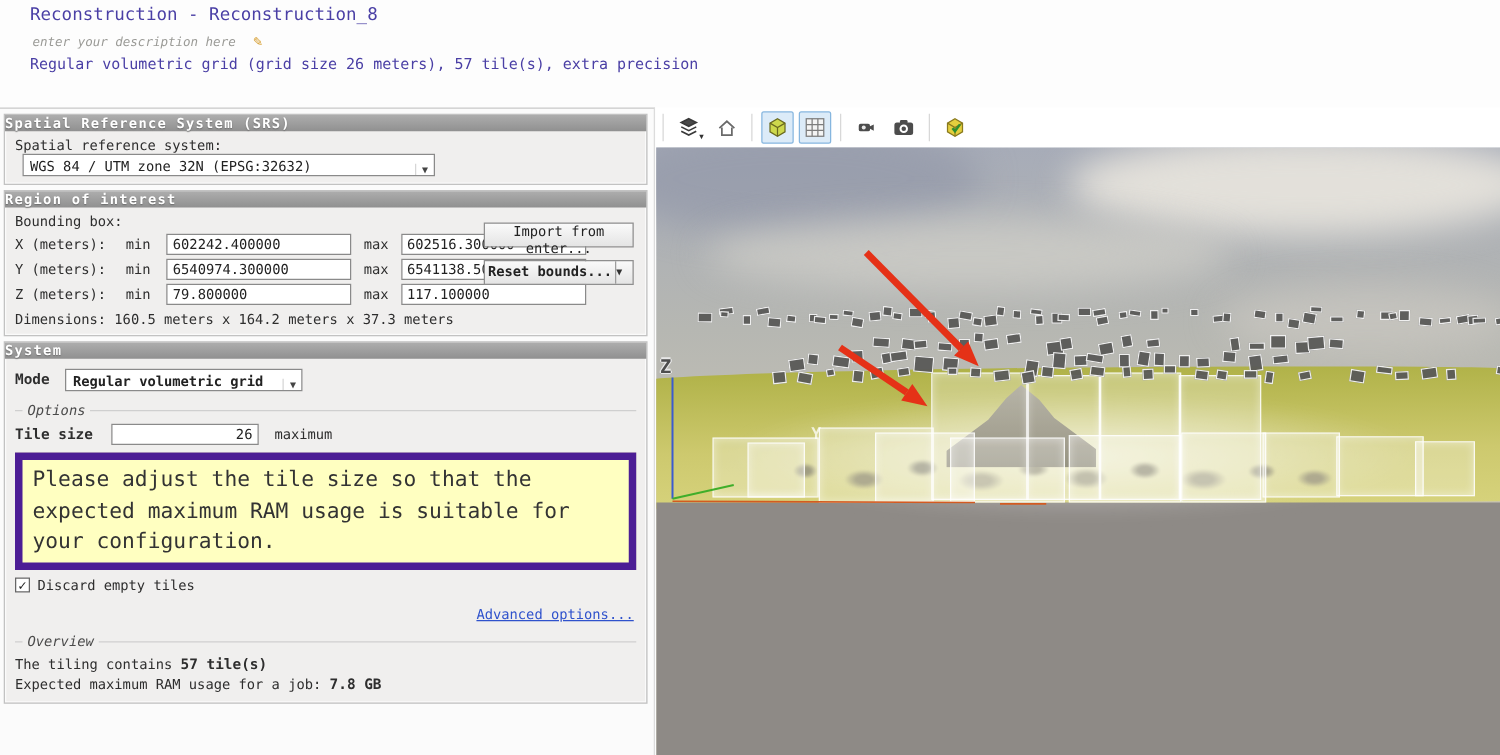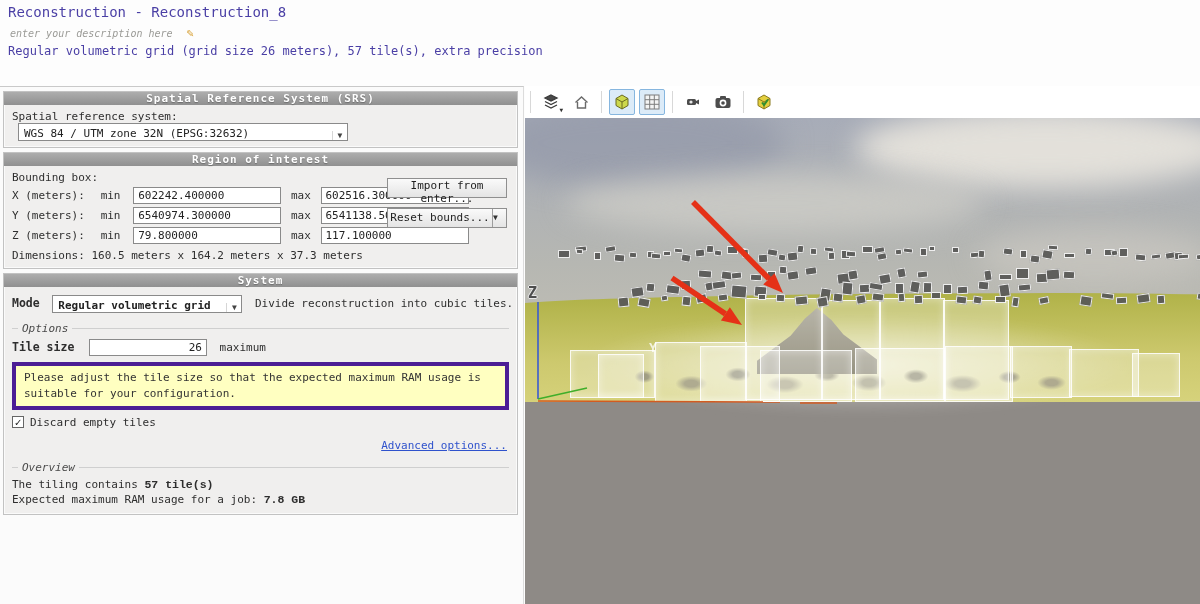--- a/index.html
+++ b/index.html
@@ -1,79 +1,79 @@
 <!DOCTYPE html>
 <html><head>
 <meta charset="utf-8">
 <style>
   * { box-sizing: border-box; margin: 0; padding: 0; }
   html,body { width:1200px; height:604px; overflow:hidden; background:#fff;
     font-family:"DejaVu Sans Mono","Liberation Mono",monospace; }
   #stage { position:relative; width:1200px; height:604px; background:#fdfdfd; }
 
   
-  #hdr { position:absolute; left:0; top:0; width:1124px; height:66px; background:#fdfdfd; }
+  #hdr { position:absolute; left:16px; top:0; width:1124px; height:66px; background:#fdfdfd; }
   .title { position:absolute; left:8px; top:4px; font-size:14px; color:#4a3fa5; }
   .desc-row { position:absolute; left:10px; top:26px; font-size:10px; font-style:italic; color:#9a9a96; }
   .pencil { font-style:normal; color:#d59b2a; font-size:12px; margin-left:8px; cursor:pointer; }
   .summary { position:absolute; left:8px; top:44px; font-size:12px; color:#4a3fa5; }
 
   
   #tabbar { position:absolute; left:0; top:66px; width:1200px; height:20px; }
   .tab { display:inline-block; font-size:12px; color:#333; padding:2px 10px 3px;
     background:linear-gradient(#f2f2f2,#e3e3e3); border:1px solid #b3b3b3; border-bottom:none;
     margin-left:2px; cursor:pointer; position:relative; top:0; }
   .tab.active { background:#fbfbfb; padding-bottom:4px; z-index:2; }
 
   
   #left { position:absolute; left:0; top:86px; width:524px; height:518px;
     background:#fbfbfb; border-top:1px solid #c9c9c9; border-right:1px solid #dcdcdc; }
   .gbox { margin:4px 5px 0 3px; background:#f0efee; border:1px solid #c2c2c2;
     box-shadow:inset 0 0 0 1px #fafafa; }
   .gbox-hdr { height:13px; background:linear-gradient(#adadad,#909090);
-    color:#fff; font-size:11px; font-weight:bold; text-align:center; line-height:13px;
+    color:#fff; font-size:11px; font-weight:bold; line-height:13px;
     letter-spacing:1px; text-shadow:0 1px 1px #6d6d6d; }
   .gbox-body { padding:5px 8px 6px; position:relative; font-size:11px; color:#2e2e2e; }
 
   .combo { display:inline-flex; align-items:flex-end; background:#fff; border:1px solid #8a8a8a;
     height:18px; font-size:11px; color:#222; cursor:pointer; vertical-align:middle; }
   .combo .cv { flex:1; padding:0 5px; white-space:nowrap; overflow:hidden; }
   .combo .ca { width:15px; text-align:center; color:#444; font-size:8px; border-left:1px solid #d6d6d6; }
 
   .bb-row { margin:3px 0; white-space:nowrap; }
   .bb-axis { display:inline-block; width:82px; }
   .bb-mm { display:inline-block; width:26px; }
   .tin { height:17px; border:1px solid #8a8a8a; background:#fff; font-family:inherit;
     font-size:11px; color:#222; padding:0 4px; }
   .bb-in { width:148px; }
   .roi-btn { position:absolute; right:10px; width:120px; height:20px; font-family:inherit;
     font-size:11px; color:#222; background:linear-gradient(#fafafa,#e4e4e4);
     border:1px solid #8f8f8f; cursor:pointer; }
-  .split { display:flex; align-items:stretch; padding:0; }
+  .split { display:flex; align-items:stretch; padding:0;font-weight:bold; }
   .split .sp-main { flex:1; line-height:18px; text-align:center; }
   .split .sp-arrow { width:14px; border-left:1px solid #9d9d9d; font-size:8px; line-height:18px; color:#333; }
   .dims { margin-top:5px; }
 
   .mode-row { margin:3px 0 2px; white-space:nowrap; }
   .blbl { font-weight:bold; font-size:11.5px; }
   .fieldset-line { display:flex; align-items:center; margin:9px 0 4px; color:#4a4a4a; font-size:11px;font-style:italic; }
   .fieldset-line::before { content:""; width:6px; border-top:1px solid #cfcfcf; margin-right:4px; }
   .fieldset-line::after { content:""; flex:1; border-top:1px solid #cfcfcf; margin-left:4px; }
 
   .tile-row { margin:4px 0 6px; white-space:nowrap; }
   .tile-in { width:118px; text-align:right; margin:0 6px 0 8px; }
-  .warn { background:#ffffc1; border:4px solid #4c1d95; padding:4px 8px; font-size:11px;
+  .warn { background:#ffffc1; border:6px solid #4c1d95; padding:4px 8px; font-size:17px;
     color:#333; line-height:1.45; margin:2px 0 6px; }
   .chk-row { margin:6px 0 2px; display:flex; align-items:center; cursor:pointer; }
   .chk { width:12px; height:12px; border:1px solid #666; background:#fff; margin-right:6px;
     font-size:11px; line-height:11px; text-align:center; color:#222; }
   .adv { text-align:right; margin:10px 2px 2px; }
   .adv a { color:#2f52cc; font-size:11px; text-decoration:underline; cursor:pointer; }
   .ovr-line { margin:2px 0; font-size:11px; }
-  .ovr-line b { font-size:11.5px;font-family:Liberation Mono, monospace; }
+  .ovr-line b { font-size:11.5px; }
 
   
   #vp-toolbar { position:absolute; left:525px; top:86px; width:675px; height:32px; background:#fff;
     display:flex; align-items:center; }
   .tb-sep { width:1px; height:22px; background:#d8d8d8; margin:0 5px; }
   .tb-btn { width:26px; height:26px; display:flex; align-items:center; justify-content:center;
     margin:0 2px; border:1px solid transparent; border-radius:2px; cursor:pointer; position:relative; }
   .tb-btn.active { background:#dcebf8; border-color:#86b6df; }
   .tb-caret { position:absolute; right:0px; bottom:1px; font-size:6px; color:#333; }
 
@@ -179,21 +179,20 @@
     <div class="gbox">
       <div class="gbox-hdr">System</div>
       <div class="gbox-body">
 
         <div class="mode-row">
           <span class="blbl">Mode</span>
           <div class="combo" style="width:190px;margin:0 6px;font-weight:bold">
             <span class="cv">Regular volumetric grid</span>
             <span class="ca">▼</span>
           </div>
-          <span>Divide reconstruction into cubic tiles.</span>
         </div>
 
         <div class="fieldset-line">
             <span>Options</span>
           </div>
 
         <div class="tile-row">
           <span class="blbl">Tile size</span>
           <input class="tin tile-in" value="26" style="">
           <span>maximum</span>

